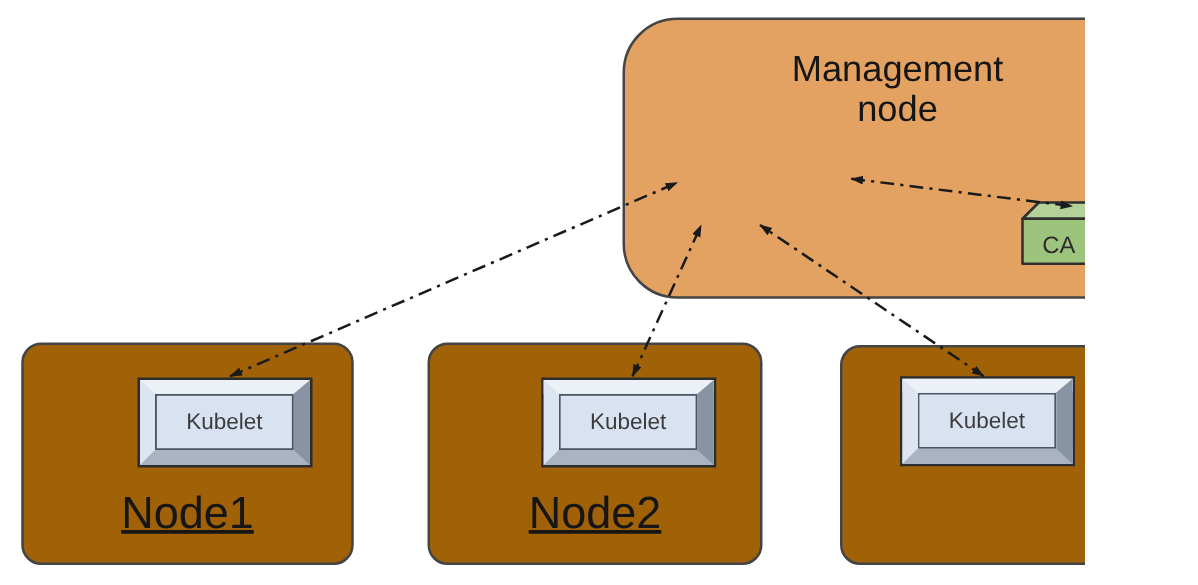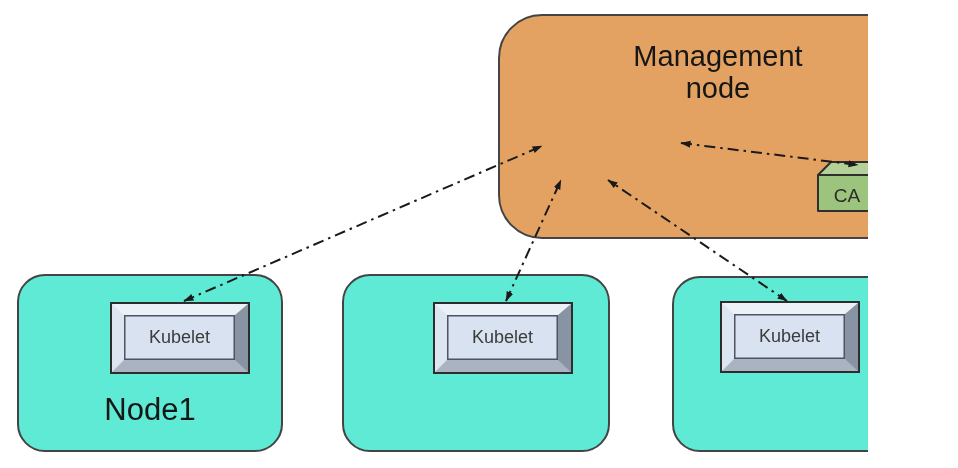--- a/index.html
+++ b/index.html
@@ -27,35 +27,36 @@
     left: 0; right: 0; top: 24px;
     text-align: center;
     font-size: 29px;
     line-height: 32px;
     color: #161616;
     white-space: pre-line;
   }
   .wnode {
     position: absolute;
     width: 266px; height: 178px;
-    background: #5eead4;
+    background: #a16207;
     border: 2.5px solid #444444;
-    border-radius: 28px;
+    border-radius: 16px;
     box-sizing: border-box;
   }
   .node1 { left: 17px;  top: 274px; }
   .node2 { left: 342px; top: 274px; width: 268px; }
   .node3 { left: 672px; top: 276px; height: 176px; }
   .wnode-label {
     position: absolute;
     left: 0; right: 0; top: 118px;
     text-align: center;
-    font-size: 31px;
+    font-size: 36px;
     line-height: 32px;
     color: #161616;
+    text-decoration: underline;
   }
 
   
   .box3d {
     position: absolute;
     box-sizing: border-box;
     border-style: solid;
     border-width: 11px 13px 12px 12px;
     border-color: #ecf1f8 #8893a3 #a9b3c1 #dde5f0;
     background: #d8e2f0;
@@ -102,20 +103,21 @@
     <div class="box3d k1">
       <div class="box-label">Kubelet</div>
     </div>
     <div class="wnode-label">Node1</div>
   </div>
 
   <div class="wnode node2">
     <div class="box3d k2">
       <div class="box-label">Kubelet</div>
     </div>
+    <div class="wnode-label">Node2</div>
   </div>
 
   <div class="wnode node3">
     <div class="box3d k3">
       <div class="box-label">Kubelet</div>
     </div>
   </div>
 
   <svg class="overlay" viewBox="0 0 958 468" xmlns="http://www.w3.org/2000/svg">
     <defs>

